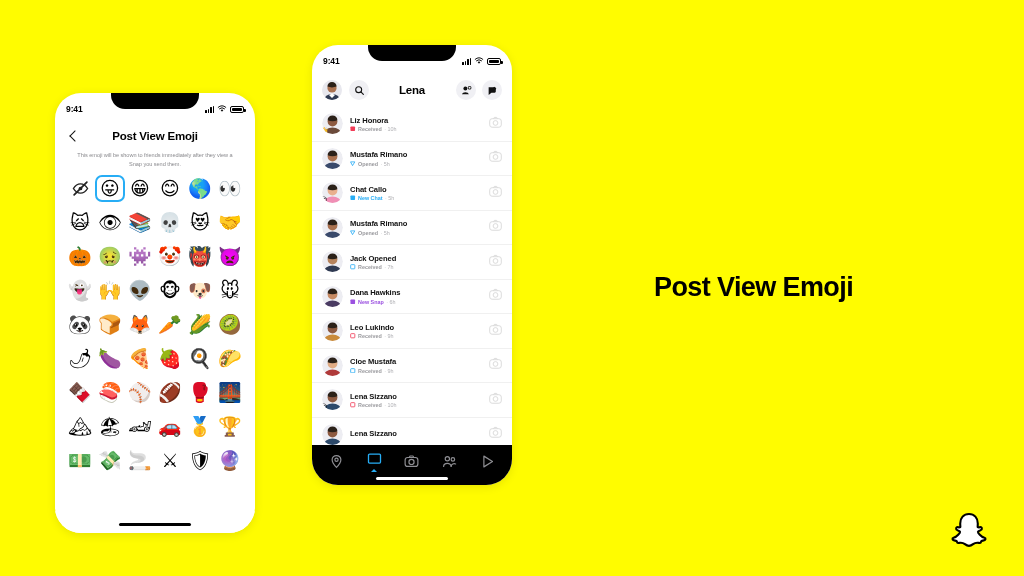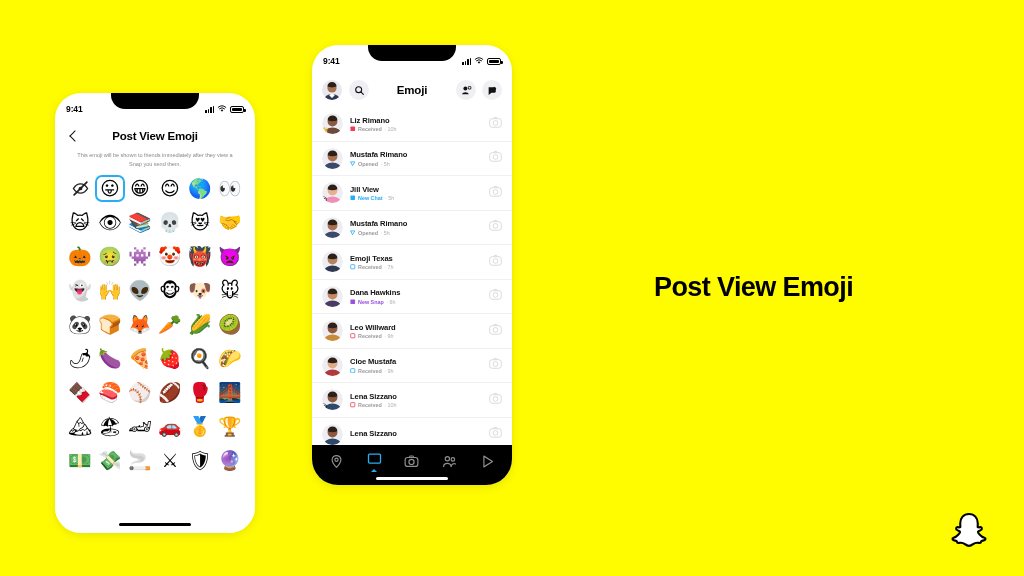--- a/index.html
+++ b/index.html
@@ -327,21 +327,21 @@
         <path d="M5.4 6.6 a4.6 4.6 0 0 1 9.2 0 q-4.6 1.6 -9.2 0 Z" fill="#2a2018"></path>
         <path d="M7 15 l3 3 3 -3 -3 -1.4 Z" fill="#ffffff"></path>
       </svg>
     </div>
     <div class="circ-btn">
       <svg viewBox="0 0 20 20">
         <circle cx="8.5" cy="8.5" r="5.4" stroke="#111" stroke-width="2" fill="none"></circle>
         <line x1="12.6" y1="12.6" x2="17" y2="17" stroke="#111" stroke-width="2" stroke-linecap="round"></line>
       </svg>
     </div>
-    <div class="chat-title">Emoji</div>
+    <div class="chat-title">Lena</div>
     <div class="hdr-right">
       <div class="circ-btn">
         <svg viewBox="0 0 20 20">
           <circle cx="8" cy="6.5" r="3.6" fill="#111"></circle>
           <path d="M1.6 17 a6.6 5.2 0 0 1 12.8 0 Z" fill="#111"></path>
           <circle cx="15.6" cy="5" r="3.4" fill="#111"></circle>
           <circle cx="15.6" cy="5" r="1.9" fill="#f0f0f4"></circle>
         </svg>
       </div>
       <div class="circ-btn">
@@ -358,21 +358,21 @@
         <div class="row-avatar">
           <svg viewBox="0 0 21 21" width="21" height="21">
             <circle cx="10.5" cy="10.5" r="10.5" fill="#ededf2"></circle>
             <path d="M1.5 21 a9 6.5 0 0 1 18 0 Z" fill="#6b4a3a"></path>
             <circle cx="10.5" cy="8.6" r="4.9" fill="#8d5a41"></circle>
             <path d="M5.6 7.3 a4.9 4.9 0 0 1 9.8 0 q-4.9 1.7 -9.8 0 Z" fill="#2b2119"></path>
           </svg>
           <span class="row-badge-emoji">👋</span>
         </div>
         <div class="row-text">
-          <div class="row-name">Liz Rimano</div>
+          <div class="row-name">Liz Honora</div>
           <div class="row-status">
             <svg class="st-icon" viewBox="0 0 10 10">
               <rect x="0.8" y="0.8" width="8.4" height="8.4" rx="1.4" fill="#F23C57"></rect>
             </svg>
             <span class="st-label" style="color:#9a9a9e">Received</span>
             <span class="st-time">· 10h</span>
           </div>
         </div>
         <div><svg class="cam-icon" viewBox="0 0 22 22">
             <rect x="1.2" y="4.6" width="19.6" height="14.4" rx="4" fill="none" stroke="#aaa" stroke-width="1.6"></rect>
@@ -409,21 +409,21 @@
         <div class="row-avatar">
           <svg viewBox="0 0 21 21" width="21" height="21">
             <circle cx="10.5" cy="10.5" r="10.5" fill="#ededf2"></circle>
             <path d="M1.5 21 a9 6.5 0 0 1 18 0 Z" fill="#f08fb5"></path>
             <circle cx="10.5" cy="8.6" r="4.9" fill="#e9b08e"></circle>
             <path d="M5.6 7.3 a4.9 4.9 0 0 1 9.8 0 q-4.9 1.7 -9.8 0 Z" fill="#2b2119"></path>
           </svg>
           <span class="row-badge-emoji">😊</span>
         </div>
         <div class="row-text">
-          <div class="row-name">Jill View</div>
+          <div class="row-name">Chat Callo</div>
           <div class="row-status">
             <svg class="st-icon" viewBox="0 0 10 10">
               <rect x="0.8" y="0.8" width="8.4" height="8.4" rx="1.4" fill="#27ADF5"></rect>
             </svg>
             <span class="st-label" style="color:#27ADF5">New Chat</span>
             <span class="st-time">· 5h</span>
           </div>
         </div>
         <div><svg class="cam-icon" viewBox="0 0 22 22">
             <rect x="1.2" y="4.6" width="19.6" height="14.4" rx="4" fill="none" stroke="#aaa" stroke-width="1.6"></rect>
@@ -459,21 +459,21 @@
       <div class="chat-row">
         <div class="row-avatar">
           <svg viewBox="0 0 21 21" width="21" height="21">
             <circle cx="10.5" cy="10.5" r="10.5" fill="#ededf2"></circle>
             <path d="M1.5 21 a9 6.5 0 0 1 18 0 Z" fill="#2f3a52"></path>
             <circle cx="10.5" cy="8.6" r="4.9" fill="#b5835c"></circle>
             <path d="M5.6 7.3 a4.9 4.9 0 0 1 9.8 0 q-4.9 1.7 -9.8 0 Z" fill="#2b2119"></path>
           </svg>
         </div>
         <div class="row-text">
-          <div class="row-name">Emoji Texas</div>
+          <div class="row-name">Jack Opened</div>
           <div class="row-status">
             <svg class="st-icon" viewBox="0 0 10 10">
               <rect x="1.2" y="1.2" width="7.6" height="7.6" rx="1.3" fill="none" stroke="#27ADF5" stroke-width="1.5"></rect>
             </svg>
             <span class="st-label" style="color:#9a9a9e">Received</span>
             <span class="st-time">· 7h</span>
           </div>
         </div>
         <div><svg class="cam-icon" viewBox="0 0 22 22">
             <rect x="1.2" y="4.6" width="19.6" height="14.4" rx="4" fill="none" stroke="#aaa" stroke-width="1.6"></rect>
@@ -509,21 +509,21 @@
       <div class="chat-row">
         <div class="row-avatar">
           <svg viewBox="0 0 21 21" width="21" height="21">
             <circle cx="10.5" cy="10.5" r="10.5" fill="#ededf2"></circle>
             <path d="M1.5 21 a9 6.5 0 0 1 18 0 Z" fill="#c98a3a"></path>
             <circle cx="10.5" cy="8.6" r="4.9" fill="#8d5a41"></circle>
             <path d="M5.6 7.3 a4.9 4.9 0 0 1 9.8 0 q-4.9 1.7 -9.8 0 Z" fill="#2b2119"></path>
           </svg>
         </div>
         <div class="row-text">
-          <div class="row-name">Leo Willward</div>
+          <div class="row-name">Leo Lukindo</div>
           <div class="row-status">
             <svg class="st-icon" viewBox="0 0 10 10">
               <rect x="1.2" y="1.2" width="7.6" height="7.6" rx="1.3" fill="none" stroke="#F23C57" stroke-width="1.5"></rect>
             </svg>
             <span class="st-label" style="color:#9a9a9e">Received</span>
             <span class="st-time">· 9h</span>
           </div>
         </div>
         <div><svg class="cam-icon" viewBox="0 0 22 22">
             <rect x="1.2" y="4.6" width="19.6" height="14.4" rx="4" fill="none" stroke="#aaa" stroke-width="1.6"></rect>

